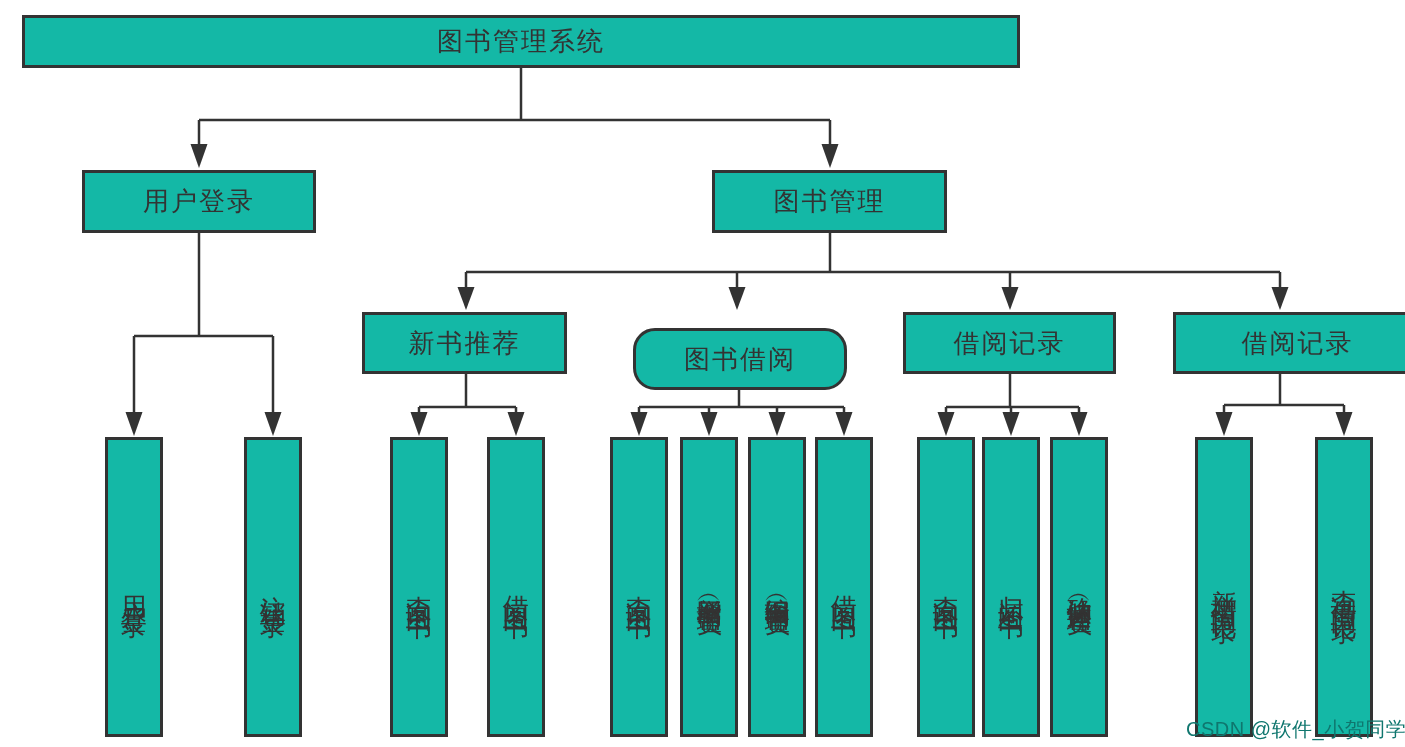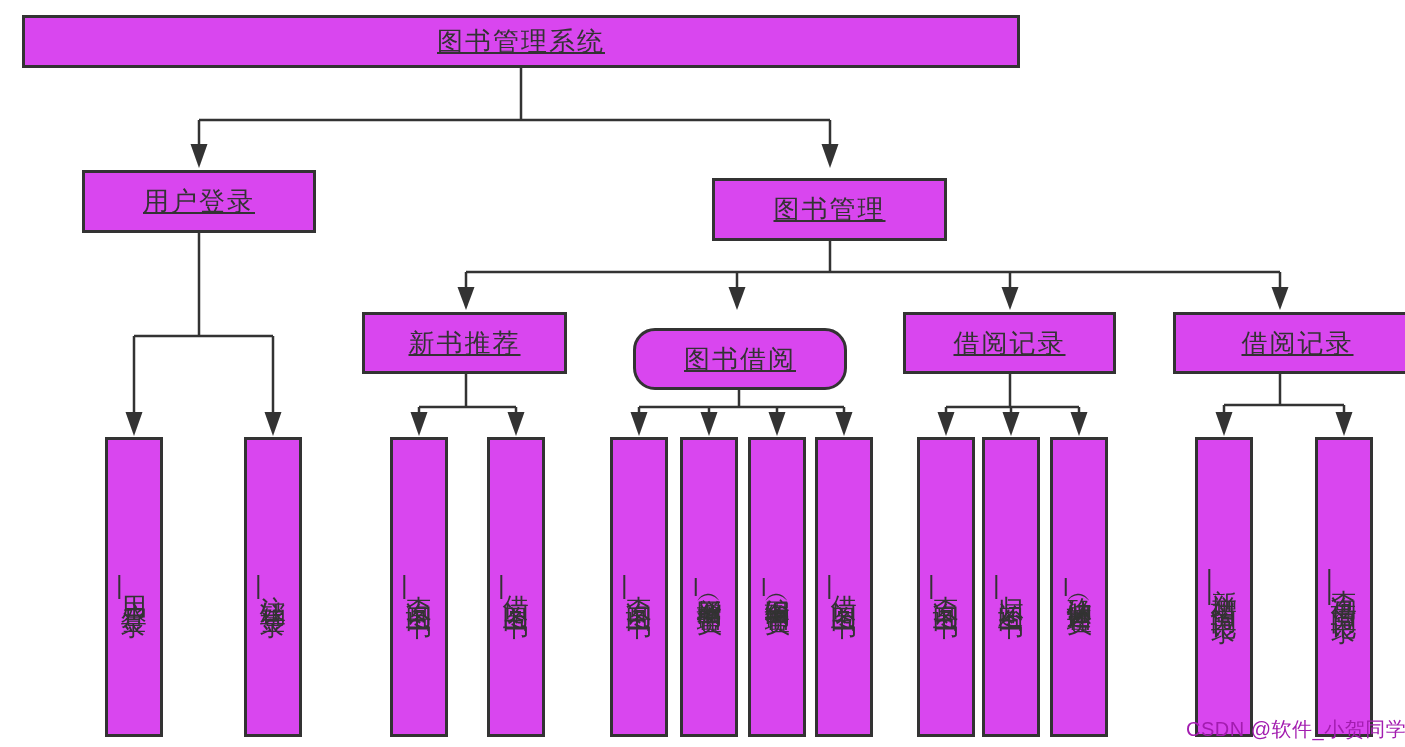--- a/index.html
+++ b/index.html
@@ -4,36 +4,35 @@
 <style>
   * { margin:0; padding:0; box-sizing:border-box; }
   html,body { background:#ffffff; }
   body { font-family:"Liberation Sans","DejaVu Sans",sans-serif; }
   .stage {
     position:relative; width:1405px; height:747px;
     background:#ffffff; overflow:hidden;
   }
   .wires { position:absolute; left:0; top:0; width:1405px; height:747px; }
   .node {
-    position:absolute; border:3px solid #333333; background:#d946ef;
+    position:absolute; border:3px solid #333333; background:#14b8a6;
     display:flex; align-items:center; justify-content:center;
     color:#333333;
-    text-decoration:underline;
   }
   .node .label { font-size:26px; letter-spacing:2px; white-space:nowrap; }
   .vnode .label {
     writing-mode:vertical-rl; text-orientation:mixed;
     font-size:26px; letter-spacing:6px; line-height:1.1; white-space:nowrap;
   }
   .vnode .label.tight { letter-spacing:2px; font-size:25px; }
 
   
   .p-root        { left:22px;   top:15px;  width:998px; height:53px; }
   .p-user-login  { left:82px;   top:170px; width:234px; height:63px; }
-  .p-book-mgmt   { left:712px;  top:170px; width:235px; height:63px;margin-top:8px; }
+  .p-book-mgmt   { left:712px;  top:170px; width:235px; height:63px; }
   .p-new-rec     { left:362px;  top:312px; width:205px; height:62px; }
   .p-borrow      { left:633px;  top:328px; width:214px; height:62px;border-radius:22px; }
   .p-current     { left:903px;  top:312px; width:213px; height:62px; }
   .p-records     { left:1173px; top:312px; width:249px; height:62px; }
 
   
   .vnode { top:437px; width:58px; height:300px; }
   .p-l1  { left:105px; }
   .p-l2  { left:244px; }
   .p-l3  { left:390px; }
@@ -43,21 +42,21 @@
   .p-l7  { left:748px; }
   .p-l8  { left:815px; }
   .p-l9  { left:917px; }
   .p-l10 { left:982px; }
   .p-l11 { left:1050px; }
   .p-l12 { left:1195px; }
   .p-l13 { left:1315px; }
 
   .watermark {
     position:absolute; left:1186px; top:716px; z-index:5;
-    font-size:20px; color:#a21caf; white-space:nowrap;
+    font-size:20px; color:#0f766e; white-space:nowrap;
     letter-spacing:0.5px;
   }
 </style>
 </head>
 <body>
 
 <div class="stage">
 
   <svg class="wires" viewBox="0 0 1405 747" xmlns="http://www.w3.org/2000/svg">
     <g stroke="#333333" stroke-width="2.5" fill="none">

